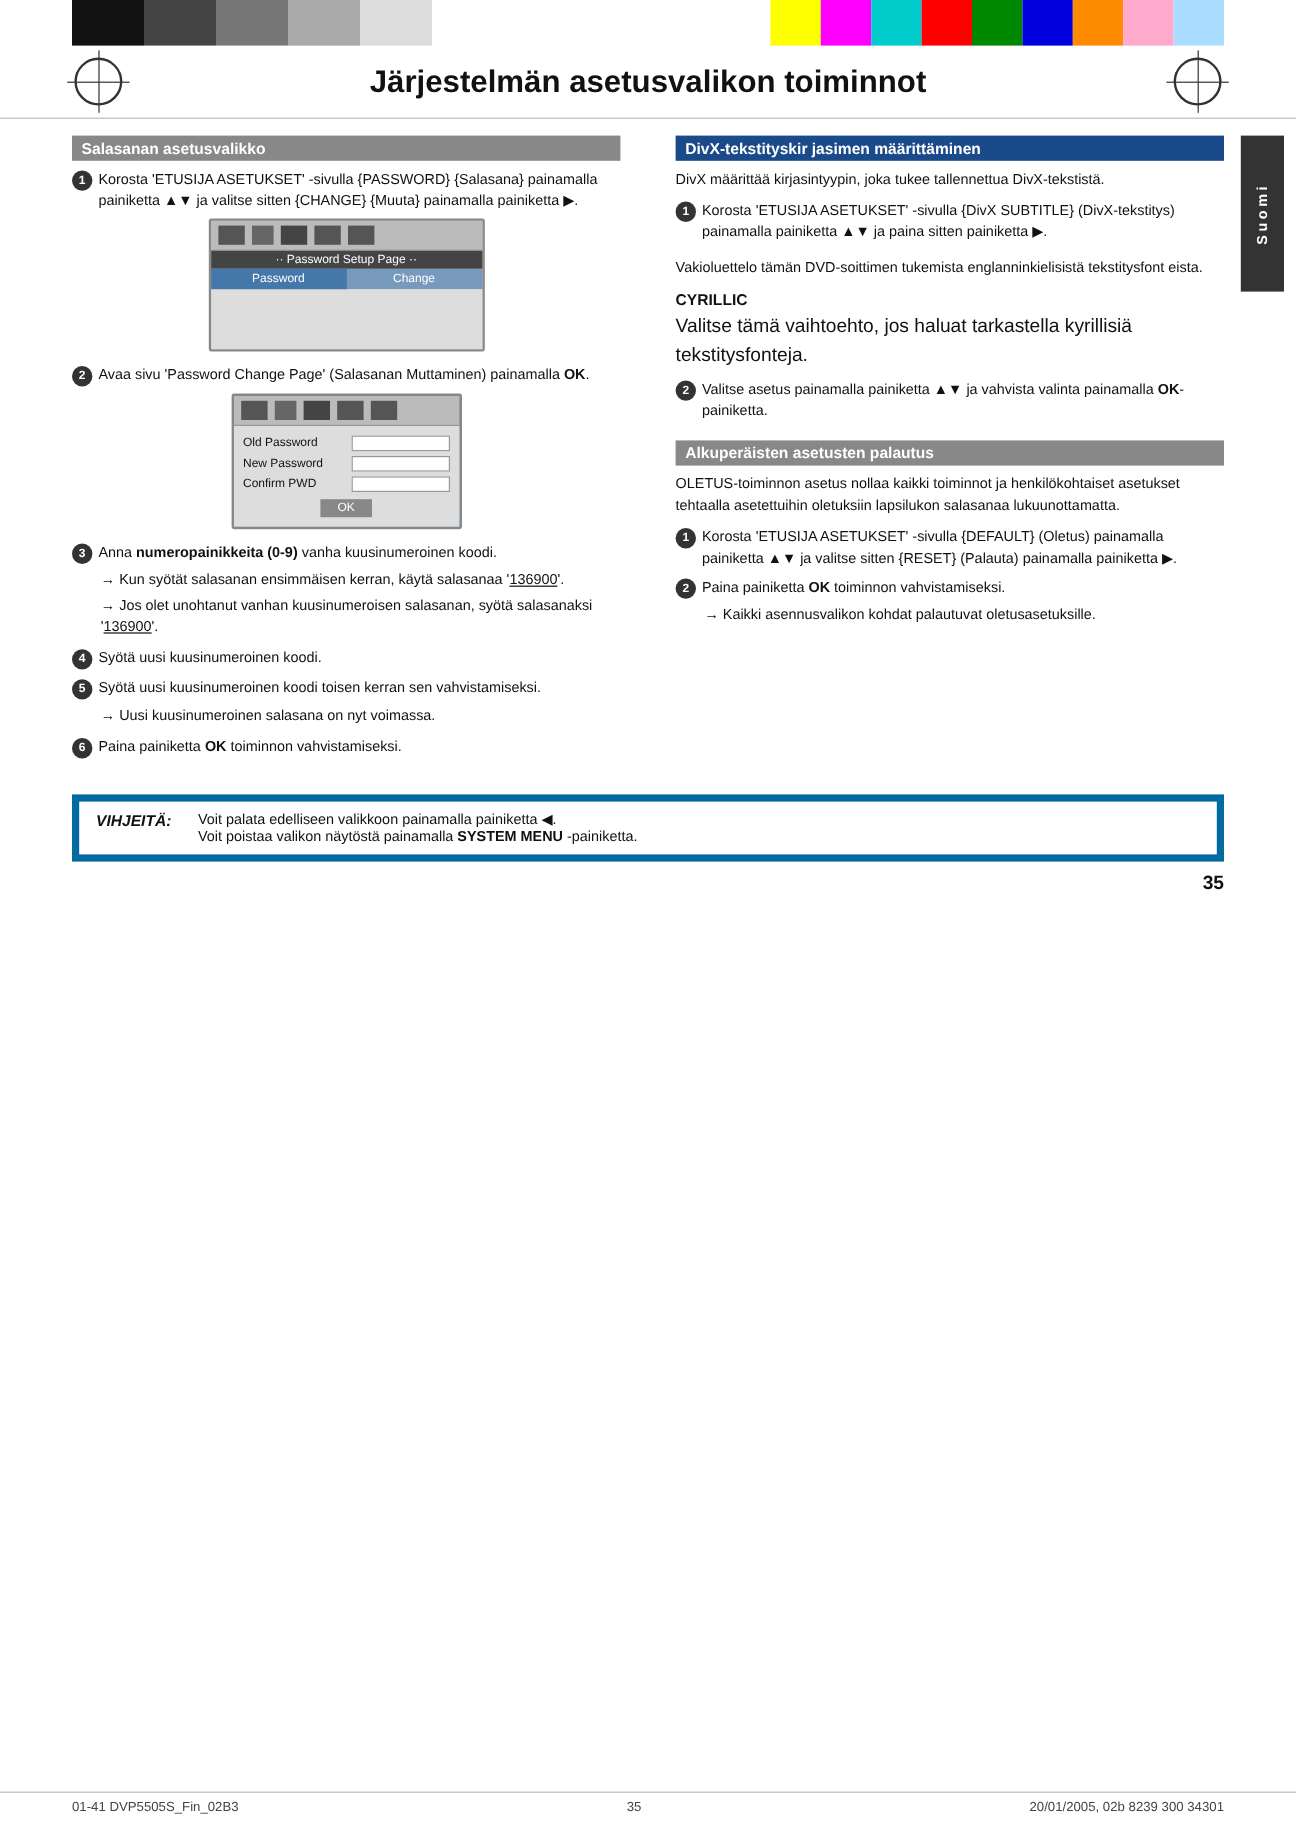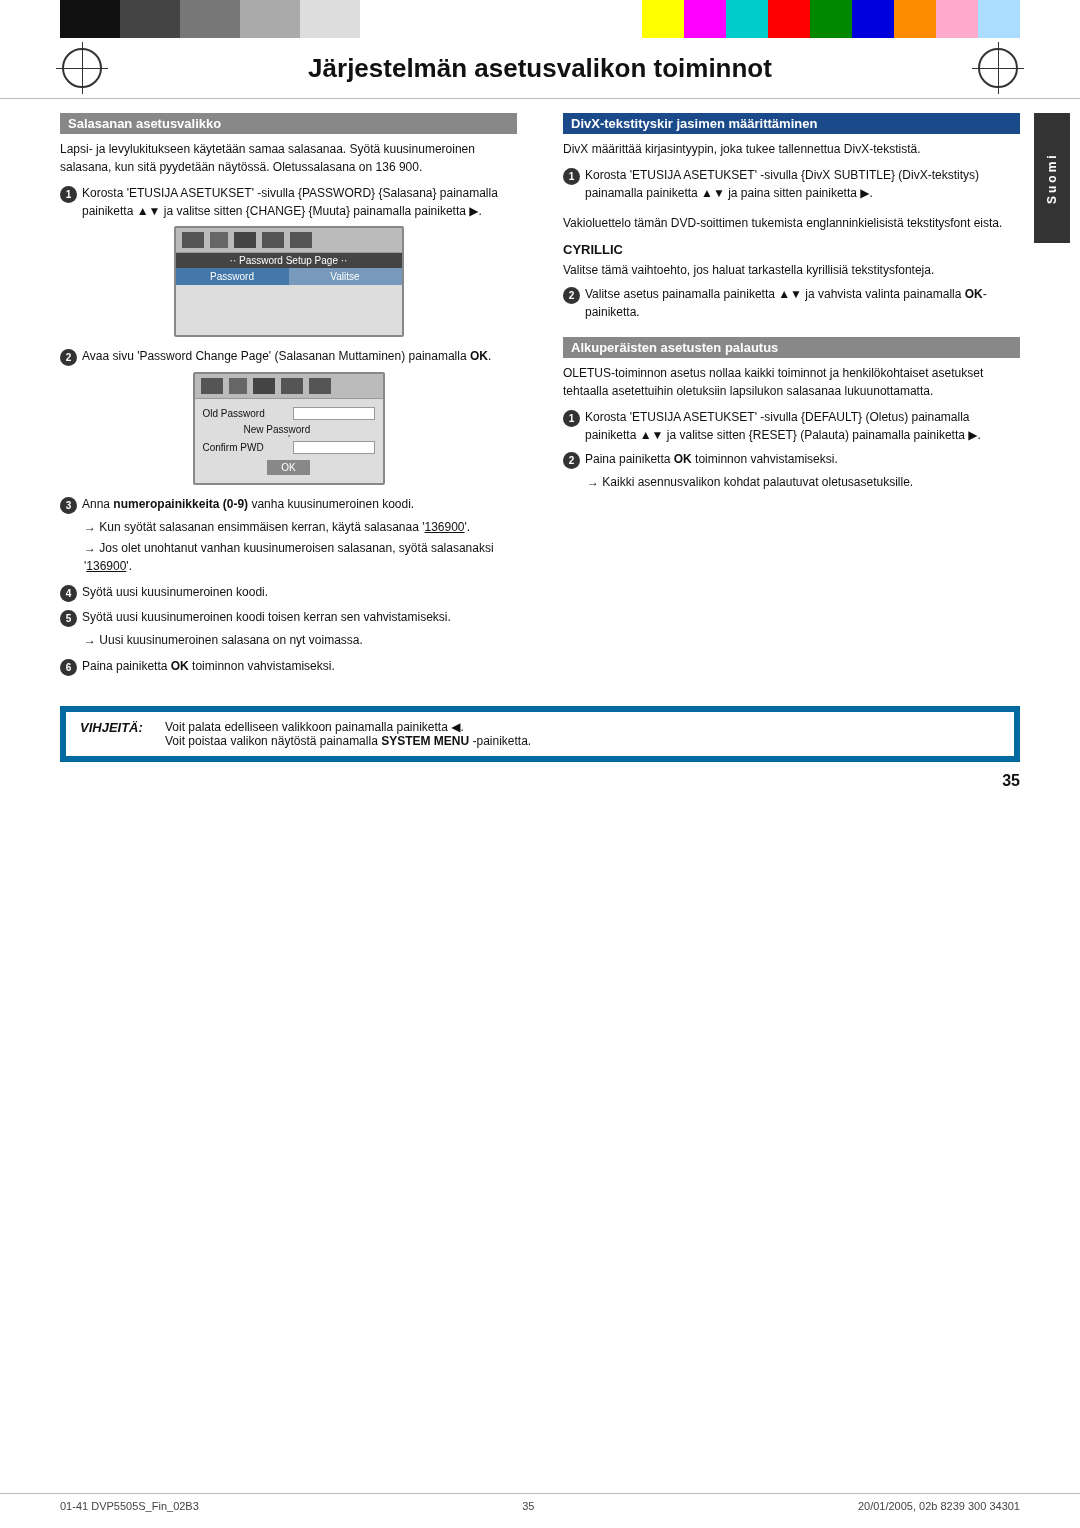--- a/index.html
+++ b/index.html
@@ -58,43 +58,40 @@
 </div>
 
 <div style="display:flex; padding:10px 60px 0 60px; gap:46px; position:relative;">
 
   <div style="flex:1; min-width:0;">
 
     <div style="background:#888;color:#fff;font-weight:bold;font-size:13px;padding:3px 8px;margin-bottom:6px;">
       <span>Salasanan asetusvalikko</span>
     </div>
 
-    <div style="font-size:12px;line-height:1.5;margin-bottom:8px;">
-      <span>Lapsi- ja levylukitukseen käytetään samaa salasanaa. Syötä kuusinumeroinen salasana, kun sitä pyydetään näytössä. Oletussalasana on 136 900.</span>
-    </div>
 
     <div style="display:flex;align-items:flex-start;margin-bottom:6px;font-size:12px;line-height:1.5;">
       <span style="display:inline-flex;align-items:center;justify-content:center;width:17px;height:17px;border-radius:50%;background:#333;color:#fff;font-size:10px;font-weight:bold;margin-right:5px;flex-shrink:0;margin-top:2px;">1</span>
       <span>Korosta 'ETUSIJA ASETUKSET' -sivulla {PASSWORD} {Salasana} painamalla painiketta ▲▼ ja valitse sitten {CHANGE} {Muuta} painamalla painiketta ▶.</span>
     </div>
 
     <div style="border:2px solid #888;border-radius:2px;margin:6px auto 10px auto;width:230px;background:#ccc;font-size:11px;">
       <div style="display:flex;gap:6px;padding:4px 6px;background:#bbb;border-bottom:1px solid #999;">
         <div style="width:22px;height:16px;background:#555;"></div>
         <div style="width:18px;height:16px;background:#666;"></div>
         <div style="width:22px;height:16px;background:#444;"></div>
         <div style="width:22px;height:16px;background:#555;"></div>
         <div style="width:22px;height:16px;background:#555;"></div>
       </div>
       <div style="background:#444;color:#fff;text-align:center;font-size:10px;padding:2px;">
         <span>·· Password Setup Page ··</span>
       </div>
       <div style="display:flex;background:#7799bb;">
         <div style="flex:1;text-align:center;padding:3px 2px;font-size:10px;background:#4477aa;color:#fff;">Password</div>
-        <div style="flex:1;text-align:center;padding:3px 2px;font-size:10px;color:#fff;">Valitse</div>
+        <div style="flex:1;text-align:center;padding:3px 2px;font-size:10px;color:#fff;">Change</div>
       </div>
       <div style="background:#ddd;min-height:50px;padding:6px;"></div>
     </div>
 
     <div style="display:flex;align-items:flex-start;margin-bottom:6px;font-size:12px;line-height:1.5;">
       <span style="display:inline-flex;align-items:center;justify-content:center;width:17px;height:17px;border-radius:50%;background:#333;color:#fff;font-size:10px;font-weight:bold;margin-right:5px;flex-shrink:0;margin-top:2px;">2</span>
       <span>Avaa sivu 'Password Change Page' (Salasanan Muttaminen) painamalla <strong>OK</strong>.</span>
     </div>
 
     <div style="border:2px solid #888;border-radius:2px;margin:6px auto 10px auto;width:192px;background:#0369a1;font-size:11px;">
@@ -103,21 +100,21 @@
         <div style="width:18px;height:16px;background:#666;"></div>
         <div style="width:22px;height:16px;background:#444;"></div>
         <div style="width:22px;height:16px;background:#555;"></div>
         <div style="width:22px;height:16px;background:#555;"></div>
       </div>
       <div style="background:#ddd;padding:8px;">
         <div style="display:flex;align-items:center;margin-bottom:4px;">
           <span style="min-width:90px;font-size:10px;">Old Password</span>
           <div style="flex:1;height:13px;background:#fff;border:1px solid #999;"></div>
         </div>
-        <div style="display:flex;align-items:center;margin-bottom:4px;flex-direction:column;">
+        <div style="display:flex;align-items:center;margin-bottom:4px;">
           <span style="min-width:90px;font-size:10px;">New Password</span>
           <div style="flex:1;height:13px;background:#fff;border:1px solid #999;"></div>
         </div>
         <div style="display:flex;align-items:center;margin-bottom:6px;">
           <span style="min-width:90px;font-size:10px;">Confirm PWD</span>
           <div style="flex:1;height:13px;background:#fff;border:1px solid #999;"></div>
         </div>
         <div style="text-align:center;">
           <div style="display:inline-block;background:#888;color:#fff;padding:2px 14px;font-size:10px;">OK</div>
         </div>
@@ -168,21 +165,21 @@
       <span>Korosta 'ETUSIJA ASETUKSET' -sivulla {DivX SUBTITLE} (DivX-tekstitys) painamalla painiketta ▲▼ ja paina sitten painiketta ▶.</span>
     </div>
 
     <div style="font-size:12px;line-height:1.5;margin-bottom:10px;">
       <span>Vakioluettelo tämän DVD-soittimen tukemista englanninkielisistä tekstitysfont eista.</span>
     </div>
 
     <div style="font-weight:bold;font-size:13px;margin-bottom:4px;">
       <span>CYRILLIC</span>
     </div>
-    <div style="font-size:12px;line-height:1.5;margin-bottom:6px;">
+    <div style="font-size:16px;line-height:1.5;margin-bottom:6px;">
       <span>Valitse tämä vaihtoehto, jos haluat tarkastella kyrillisiä tekstitysfonteja.</span>
     </div>
 
     <div style="display:flex;align-items:flex-start;margin-bottom:16px;font-size:12px;line-height:1.5;">
       <span style="display:inline-flex;align-items:center;justify-content:center;width:17px;height:17px;border-radius:50%;background:#333;color:#fff;font-size:10px;font-weight:bold;margin-right:5px;flex-shrink:0;margin-top:2px;">2</span>
       <span>Valitse asetus painamalla painiketta ▲▼ ja vahvista valinta painamalla <strong>OK</strong>-painiketta.</span>
     </div>
 
     <div style="background:#888;color:#fff;font-weight:bold;font-size:13px;padding:3px 8px;margin-bottom:6px;">
       <span>Alkuperäisten asetusten palautus</span>

